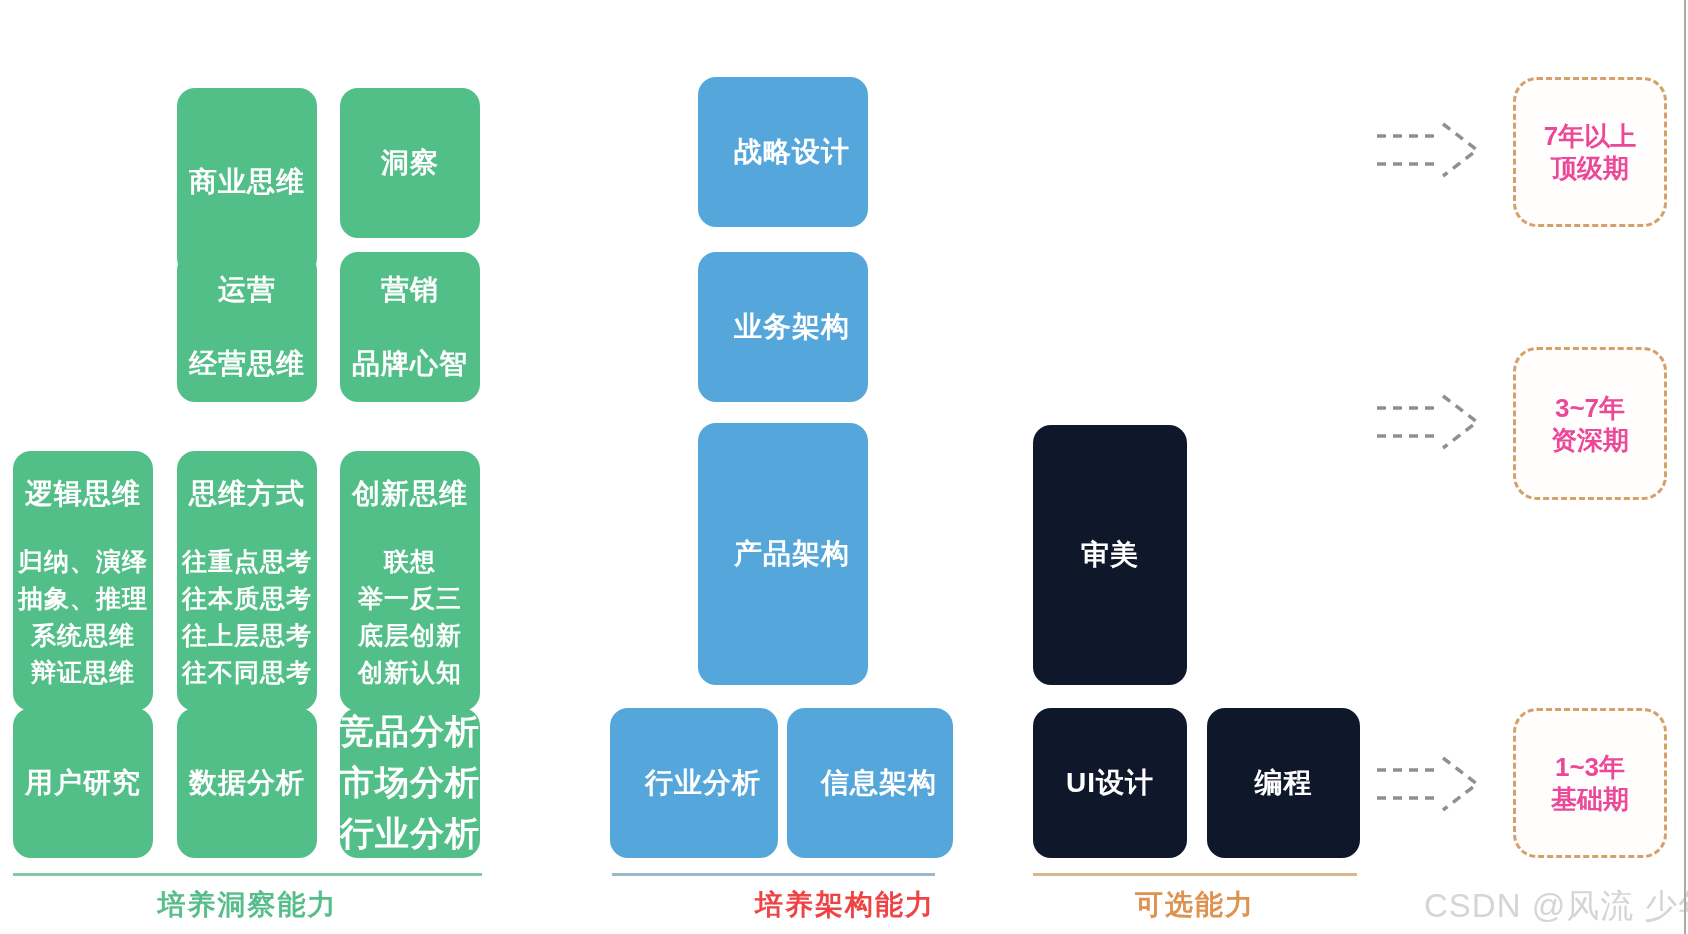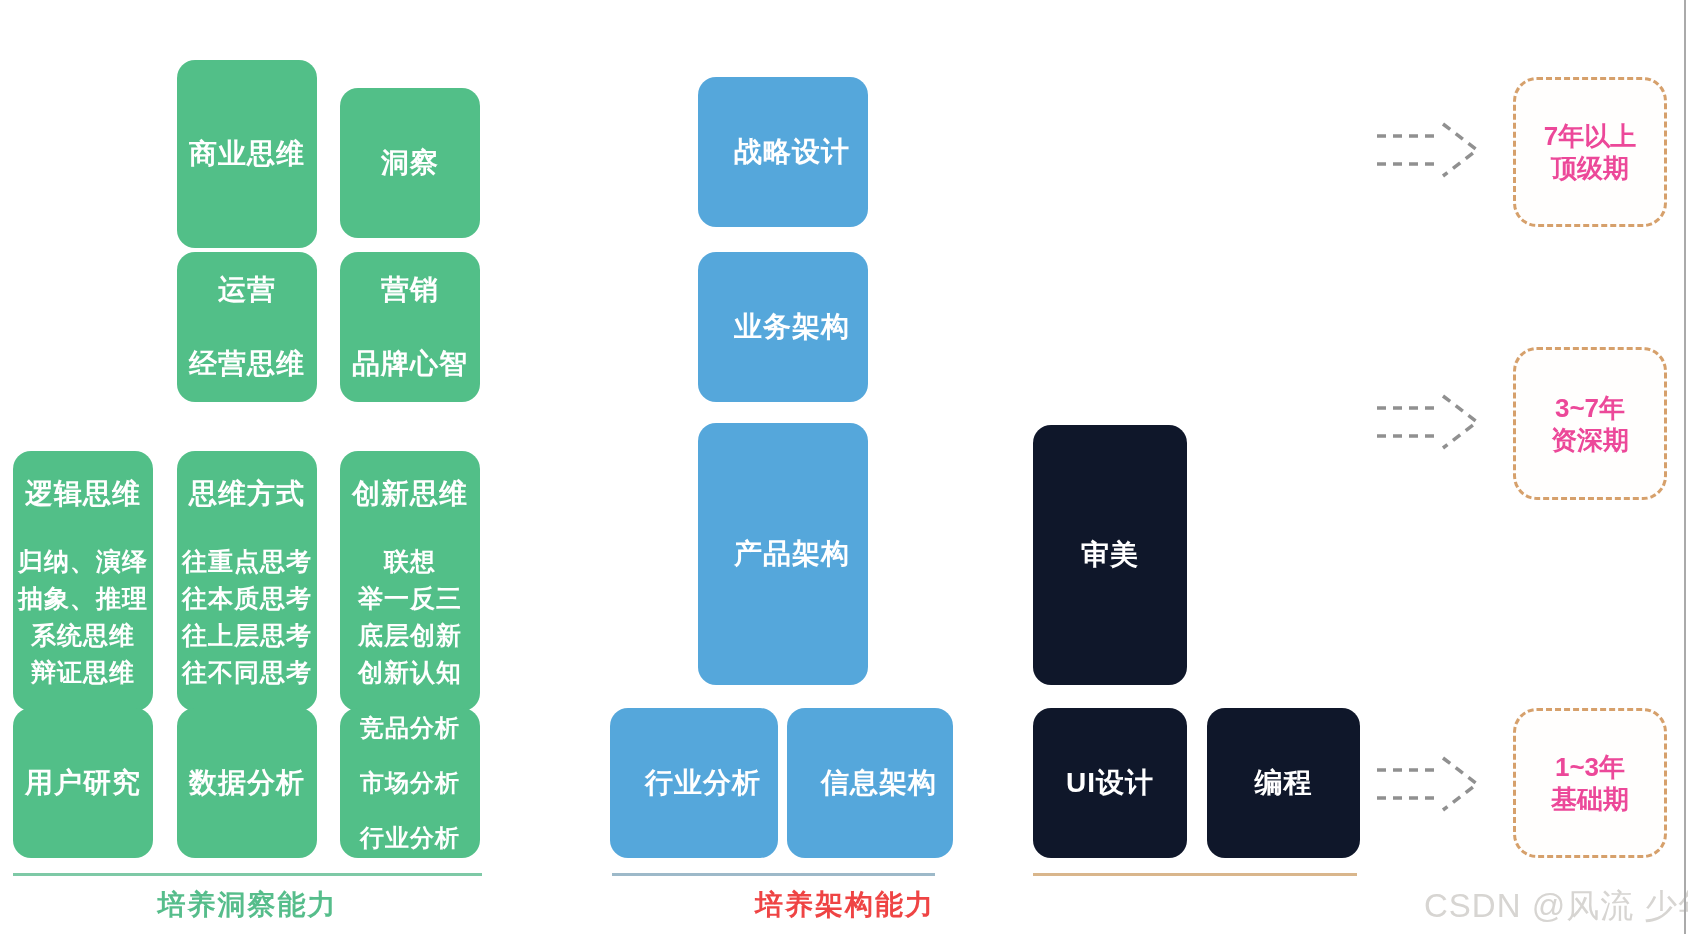--- a/index.html
+++ b/index.html
@@ -8,21 +8,21 @@
 
   
   .box{position:absolute;border-radius:18px;color:#ffffff;font-weight:bold;
        display:flex;flex-direction:column;align-items:center;justify-content:center;
        text-align:center;font-size:28px;letter-spacing:1px;}
   .green{background:#52bf88;}
   .blue{background:#55a7db;padding-left:18px;}
   .orange{background:#0f172a;}
 
   .two-line{gap:36px;}
-  .three-line{gap:23px;font-size:24px;}
+  .three-line{gap:5px;font-size:34px;}
 
   .detail{justify-content:flex-start;padding-top:24px;box-sizing:border-box;margin-top:28px;}
   .detail .box-title{font-size:28px;}
   .detail .box-lines{margin-top:30px;font-size:25px;line-height:37px;font-weight:bold;}
 
   
   .sec-line{position:absolute;height:3px;}
   .green-line{background:#7ec9a6;}
   .blue-line{background:#9db9c9;}
   .orange-line{background:#d9b68c;}
@@ -39,21 +39,21 @@
 
   .watermark{position:absolute;left:1424px;top:884px;font-size:33px;color:#d7d5d2;
              letter-spacing:1px;white-space:nowrap;}
   .edge-line{position:absolute;left:1684px;top:0;width:2px;height:934px;background:#aaaaaa;}
 </style>
 </head>
 <body>
 
 <div class="canvas">
 
-  <div class="box green" style="left:177px;top:60px;width:140px;height:188px">
+  <div class="box green" style="left:177px;top:88px;width:140px;height:188px">
     <span>商业思维</span>
   </div>
 
   <div class="box green" style="left:340px;top:88px;width:140px;height:150px">
     <span>洞察</span>
   </div>
 
   <div class="box green two-line" style="left:177px;top:252px;width:140px;height:150px">
     <span>运营</span>
     <span>经营思维</span>
@@ -140,20 +140,21 @@
 
   <div class="box orange" style="left:1033px;top:708px;width:154px;height:150px">
     <span>UI设计</span>
   </div>
 
   <div class="box orange" style="left:1207px;top:708px;width:153px;height:150px">
     <span>编程</span>
   </div>
 
   <div class="sec-line orange-line" style="left:1033px;top:873px;width:324px"></div>
+  <div class="sec-label orange-label" style="left:1033px;top:886px;width:324px">可选能力</div>
 
   <svg class="arrow" style="top:118px" viewBox="0 0 115 64">
     <path d="M2 18 H62" stroke="#909090" stroke-width="3.5" stroke-dasharray="9 7" fill="none"></path>
     <path d="M2 46 H62" stroke="#909090" stroke-width="3.5" stroke-dasharray="9 7" fill="none"></path>
     <path d="M68 6 L102 32 L68 58" stroke="#909090" stroke-width="3.5" stroke-dasharray="9 7" fill="none" stroke-linejoin="round"></path>
   </svg>
   <div class="stage-box" style="top:77px;height:150px">
     <div>7年以上</div>
     <div>顶级期</div>
   </div>

